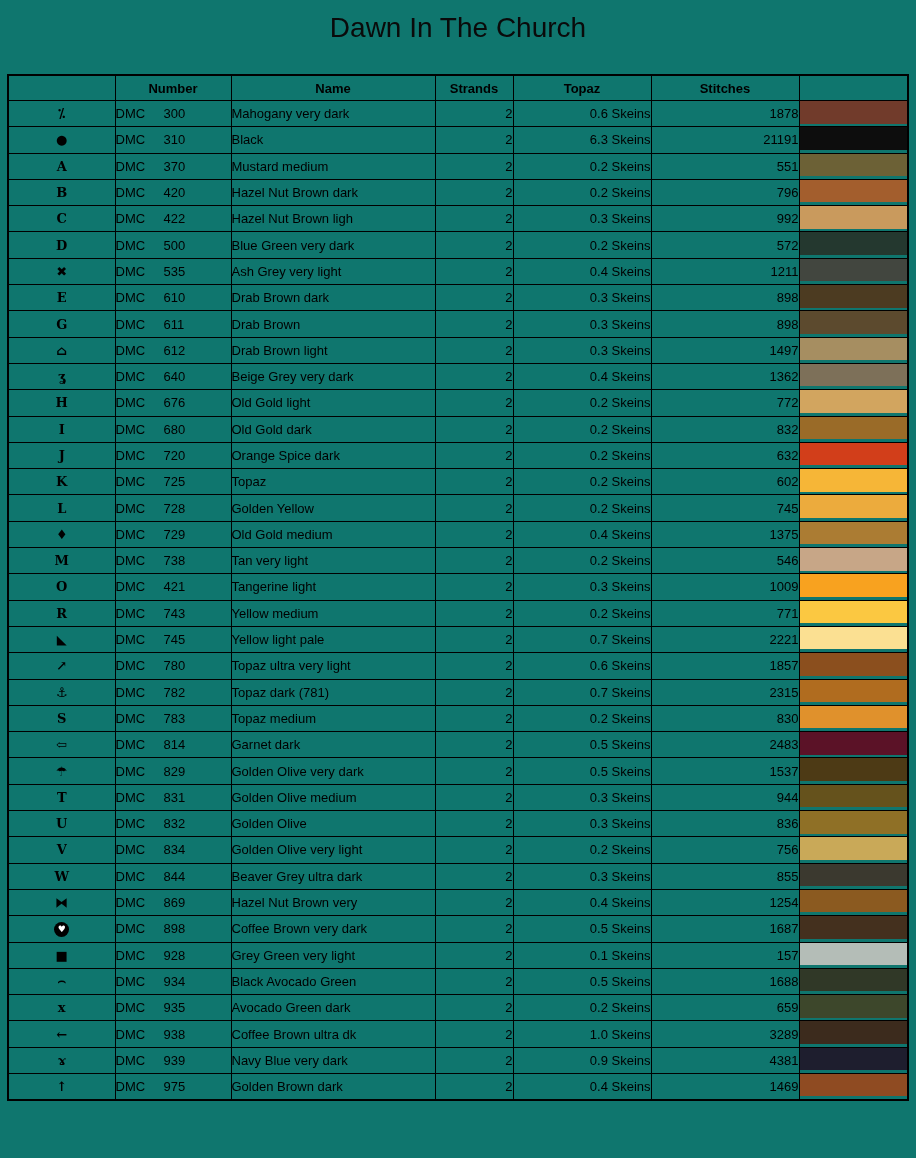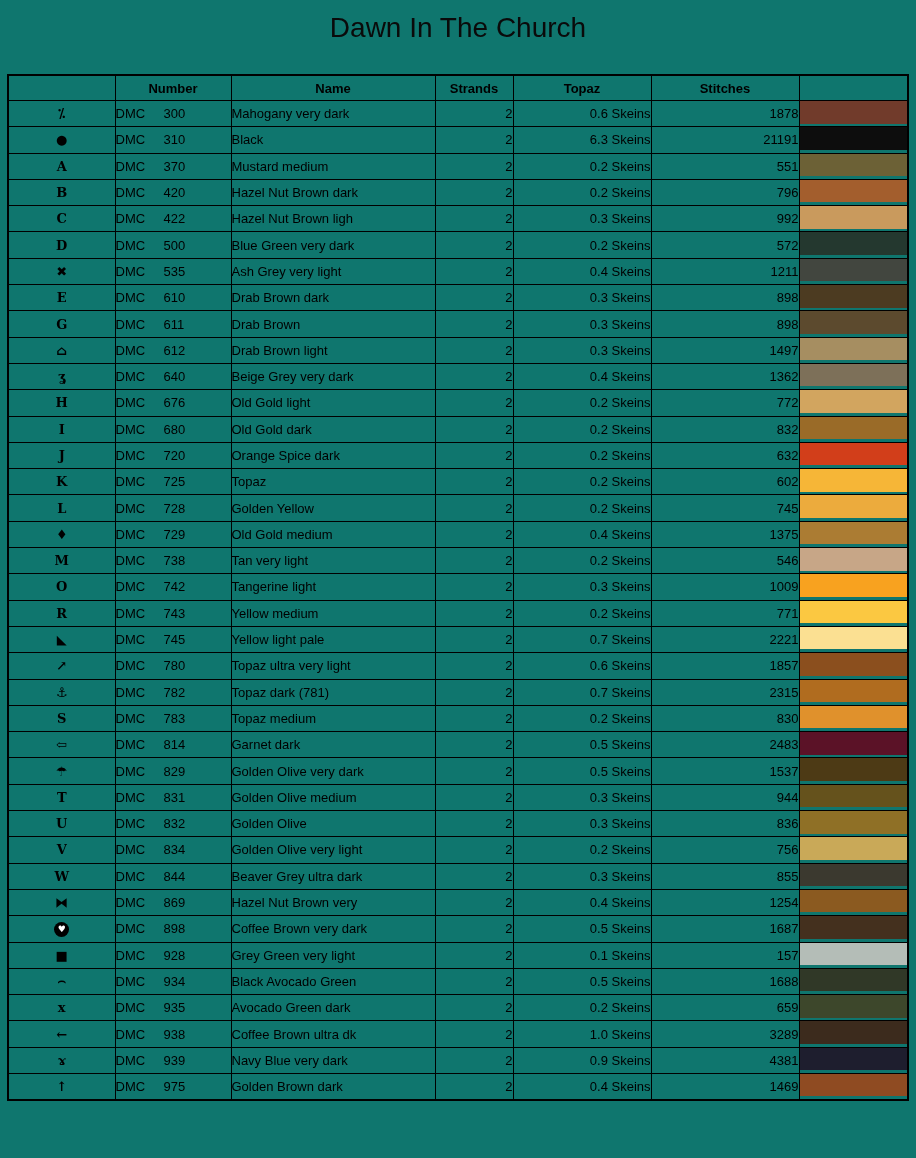--- a/index.html
+++ b/index.html
@@ -316,21 +316,21 @@
           <td class="c-name">Tan very light</td>
           <td class="c-strands">2</td>
           <td class="c-length">0.2 Skeins</td>
           <td class="c-stitches">546</td>
           <td class="c-swatch">
             <div class="swatch" style="background: rgb(199, 166, 135);"></div>
           </td>
         </tr>
         <tr>
           <td class="c-sym"><span>O</span></td>
-          <td class="c-num"><span class="brand">DMC</span><span class="code">742</span></td>
+          <td class="c-num"><span class="brand">DMC</span><span class="code">421</span></td>
           <td class="c-name">Tangerine light</td>
           <td class="c-strands">2</td>
           <td class="c-length">0.3 Skeins</td>
           <td class="c-stitches">1009</td>
           <td class="c-swatch">
             <div class="swatch" style="background: rgb(248, 162, 31);"></div>
           </td>
         </tr>
         <tr>
           <td class="c-sym"><span>R</span></td>

